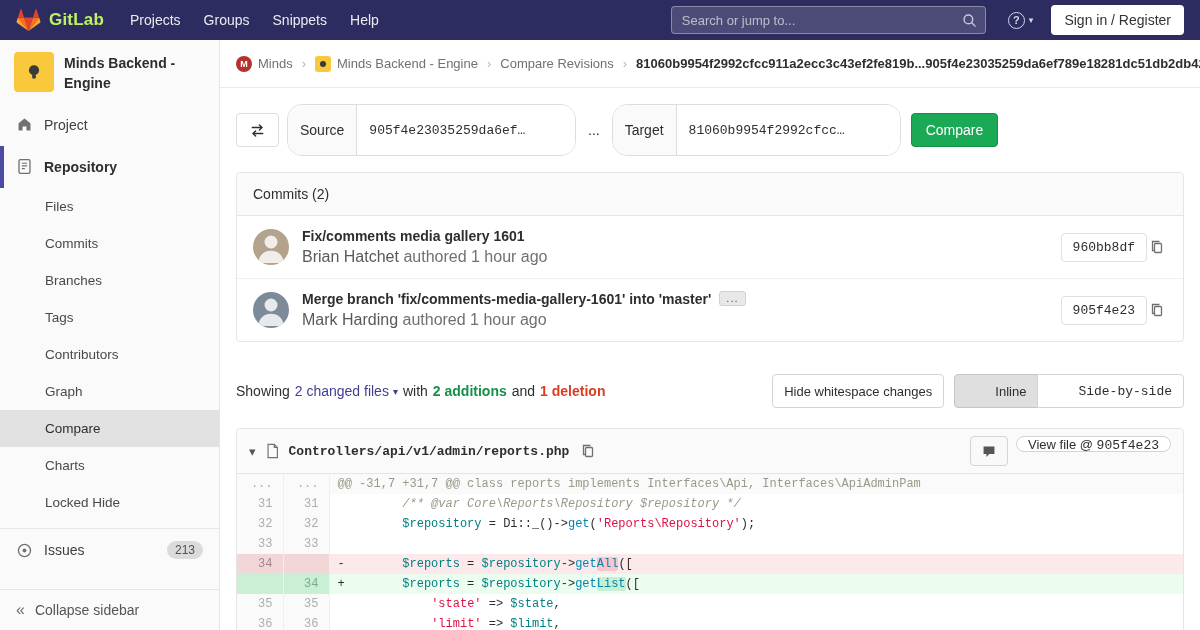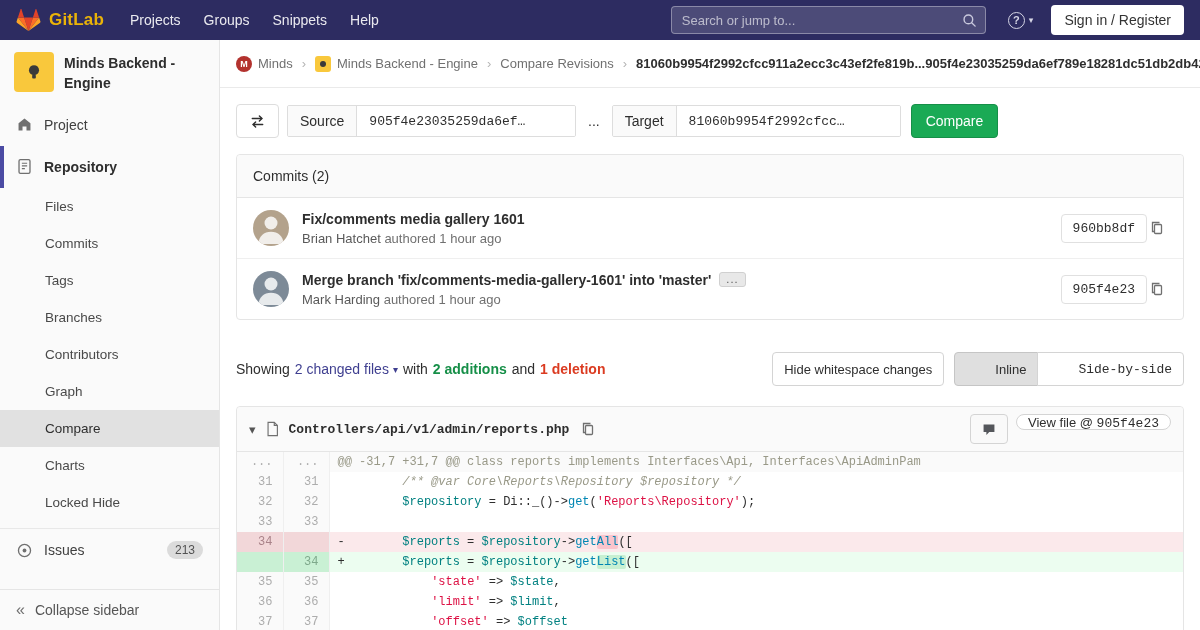--- a/index.html
+++ b/index.html
@@ -27,21 +27,21 @@
   body{font-family:"Liberation Sans","DejaVu Sans",sans-serif;font-size:14px;color:#2e2e2e;background:#fff;}
   a{text-decoration:none;color:inherit;}
   button{font-family:inherit;cursor:pointer;}
   .page{width:1200px;height:630px;display:flex;flex-direction:column;overflow:hidden;}
 
   
   .navbar{height:40px;flex:none;background:var(--navbar-bg);display:flex;align-items:center;justify-content:space-between;padding:0 16px;}
   .nav-left{display:flex;align-items:center;min-width:0;}
   .logo{display:flex;align-items:center;gap:8px;margin-right:26px;cursor:pointer;}
   .tanuki{width:25px;height:24px;}
-  .logo-text{color:#eab308;font-weight:bold;font-size:17px;letter-spacing:.2px;}
+  .logo-text{color:#bef264;font-weight:bold;font-size:17px;letter-spacing:.2px;}
   .nav-links{display:flex;align-items:center;}
   .nav-link{color:rgba(255,255,255,.9);font-size:14px;margin-right:23px;cursor:pointer;}
   .nav-right{display:flex;align-items:center;}
   .searchbox{position:relative;width:315px;height:28px;background:rgba(255,255,255,.15);border:1px solid rgba(255,255,255,.35);border-radius:4px;}
   .search-input{width:100%;height:100%;background:transparent;border:none;outline:none;color:#fff;font-size:13px;padding:0 30px 0 10px;font-family:inherit;}
   .search-input::placeholder{color:rgba(255,255,255,.62);}
   .search-icon{position:absolute;right:8px;top:6px;width:15px;height:15px;color:#c9c9dd;}
   .help-menu{display:flex;align-items:center;gap:4px;margin:0 18px 0 22px;color:#d6d6e6;cursor:pointer;}
   .qmark{display:inline-flex;align-items:center;justify-content:center;width:17px;height:17px;border:1px solid #d6d6e6;border-radius:50%;font-size:11px;font-weight:bold;}
   .chev{font-size:9px;}
@@ -78,39 +78,39 @@
   .bc-avatar.minds{background:#b3322e;color:#fff;font-size:9px;font-weight:bold;border-radius:50%;}
   .bc-avatar.engine{background:var(--avatar-yellow);}
   .bc-avatar.engine::after{content:"";width:6px;height:6px;border-radius:50%;background:#3a3a3a;}
 
   .content{flex:1;padding:16px;overflow:hidden;}
 
   
   .compare-form{display:flex;align-items:center;gap:8px;margin-bottom:16px;}
   .swap-btn{width:43px;height:34px;background:#fff;border:1px solid #ddd;border-radius:4px;display:flex;align-items:center;justify-content:center;color:#2e2e2e;}
   .swap-btn svg{width:17px;height:17px;}
-  .input-group{display:flex;width:289px;height:32px;border:1px solid #ddd;border-radius:2px;overflow:hidden;background:#fff;}
+  .input-group{display:flex;width:289px;height:52px;border:1px solid #ddd;border-radius:15px;overflow:hidden;background:#fff;}
   .addon{background:#fafafa;border-right:1px solid #ddd;display:flex;align-items:center;padding:0 12px;font-size:14px;color:#2e2e2e;flex:none;}
   .rev-input{flex:1;min-width:0;border:none;outline:none;padding:0 12px;font-size:13px;color:#2e2e2e;font-family:"Liberation Mono","DejaVu Sans Mono",monospace;}
   .dots{color:#2e2e2e;margin:0 4px;}
   .compare-btn{height:34px;padding:0 14px;margin-left:2px;background:var(--accent-green);border:1px solid var(--accent-green-border);color:#fff;border-radius:4px;font-size:14px;}
 
   
   .commits-box{border:1px solid #e5e5e5;border-radius:4px;margin-bottom:32px;background:#fff;}
   .commits-header{background:#fafafa;border-bottom:1px solid #e5e5e5;padding:13px 16px;font-size:14px;color:#2e2e2e;border-radius:4px 4px 0 0;}
   .commit-row{display:flex;align-items:center;gap:13px;padding:12px 16px;}
   .commit-row + .commit-row{border-top:1px solid #efefef;}
   .commit-avatar{width:36px;height:36px;border-radius:50%;overflow:hidden;flex:none;}
   .commit-avatar svg{width:100%;height:100%;display:block;}
   .commit-avatar.av0{background:#b3a28c;}
   .commit-avatar.av1{background:#7d8a97;}
   .commit-info{flex:1;min-width:0;}
   .commit-title{font-weight:bold;font-size:14px;color:#2e2e2e;cursor:pointer;}
   .expander{margin-left:8px;background:#e8e8e8;border:1px solid #d0d0d0;border-radius:3px;padding:0 6px;font-size:11px;line-height:13px;letter-spacing:1px;color:#555;vertical-align:2px;}
-  .commit-meta{margin-top:4px;font-size:13px;color:#707070;}
+  .commit-meta{margin-top:4px;font-size:16px;color:#707070;}
   .commit-author{color:#595959;cursor:pointer;}
   .commit-right{display:flex;align-items:center;gap:0;flex:none;}
   .sha-btn{background:#fff;border:1px solid #e0e0e0;border-radius:4px;padding:6px 11px;font-family:"Liberation Mono","DejaVu Sans Mono",monospace;font-size:13px;color:#2e2e2e;}
   .copy-btn{background:transparent;border:none;padding:2px;display:inline-flex;}
   .copy-btn svg{width:16px;height:16px;}
 
   
   .diff-stats{display:flex;align-items:center;margin-bottom:20px;font-size:14px;color:#2e2e2e;white-space:nowrap;}
   .diff-stats > span{margin-right:5px;}
   .files-link{color:var(--link-indigo);margin-right:5px;display:inline-flex;align-items:center;gap:4px;cursor:pointer;}
@@ -225,22 +225,22 @@
               <svg viewBox="0 0 18 18" fill="none" stroke="currentColor" stroke-width="1.4">
                 <rect x="3.2" y="1.8" width="11.6" height="14.4" rx="1.5"></rect>
                 <path d="M6.2 5.6h5.6M6.2 8.4h5.6M6.2 11.2h3.2" stroke-width="1.2"></path>
               </svg>
             </span>
             <span>Repository</span>
           </a>
           <ul class="sub-list" id="repo-subitems">
               <li class="sub-item">Files</li>
               <li class="sub-item">Commits</li>
+              <li class="sub-item">Branches</li>
               <li class="sub-item">Tags</li>
-              <li class="sub-item">Branches</li>
               <li class="sub-item">Contributors</li>
               <li class="sub-item">Graph</li>
               <li class="sub-item active">Compare</li>
               <li class="sub-item">Charts</li>
               <li class="sub-item">Locked Hide</li>
             </ul>
         </div>
         <a class="nav-item issues">
           <span class="icon">
             <svg viewBox="0 0 18 18">

